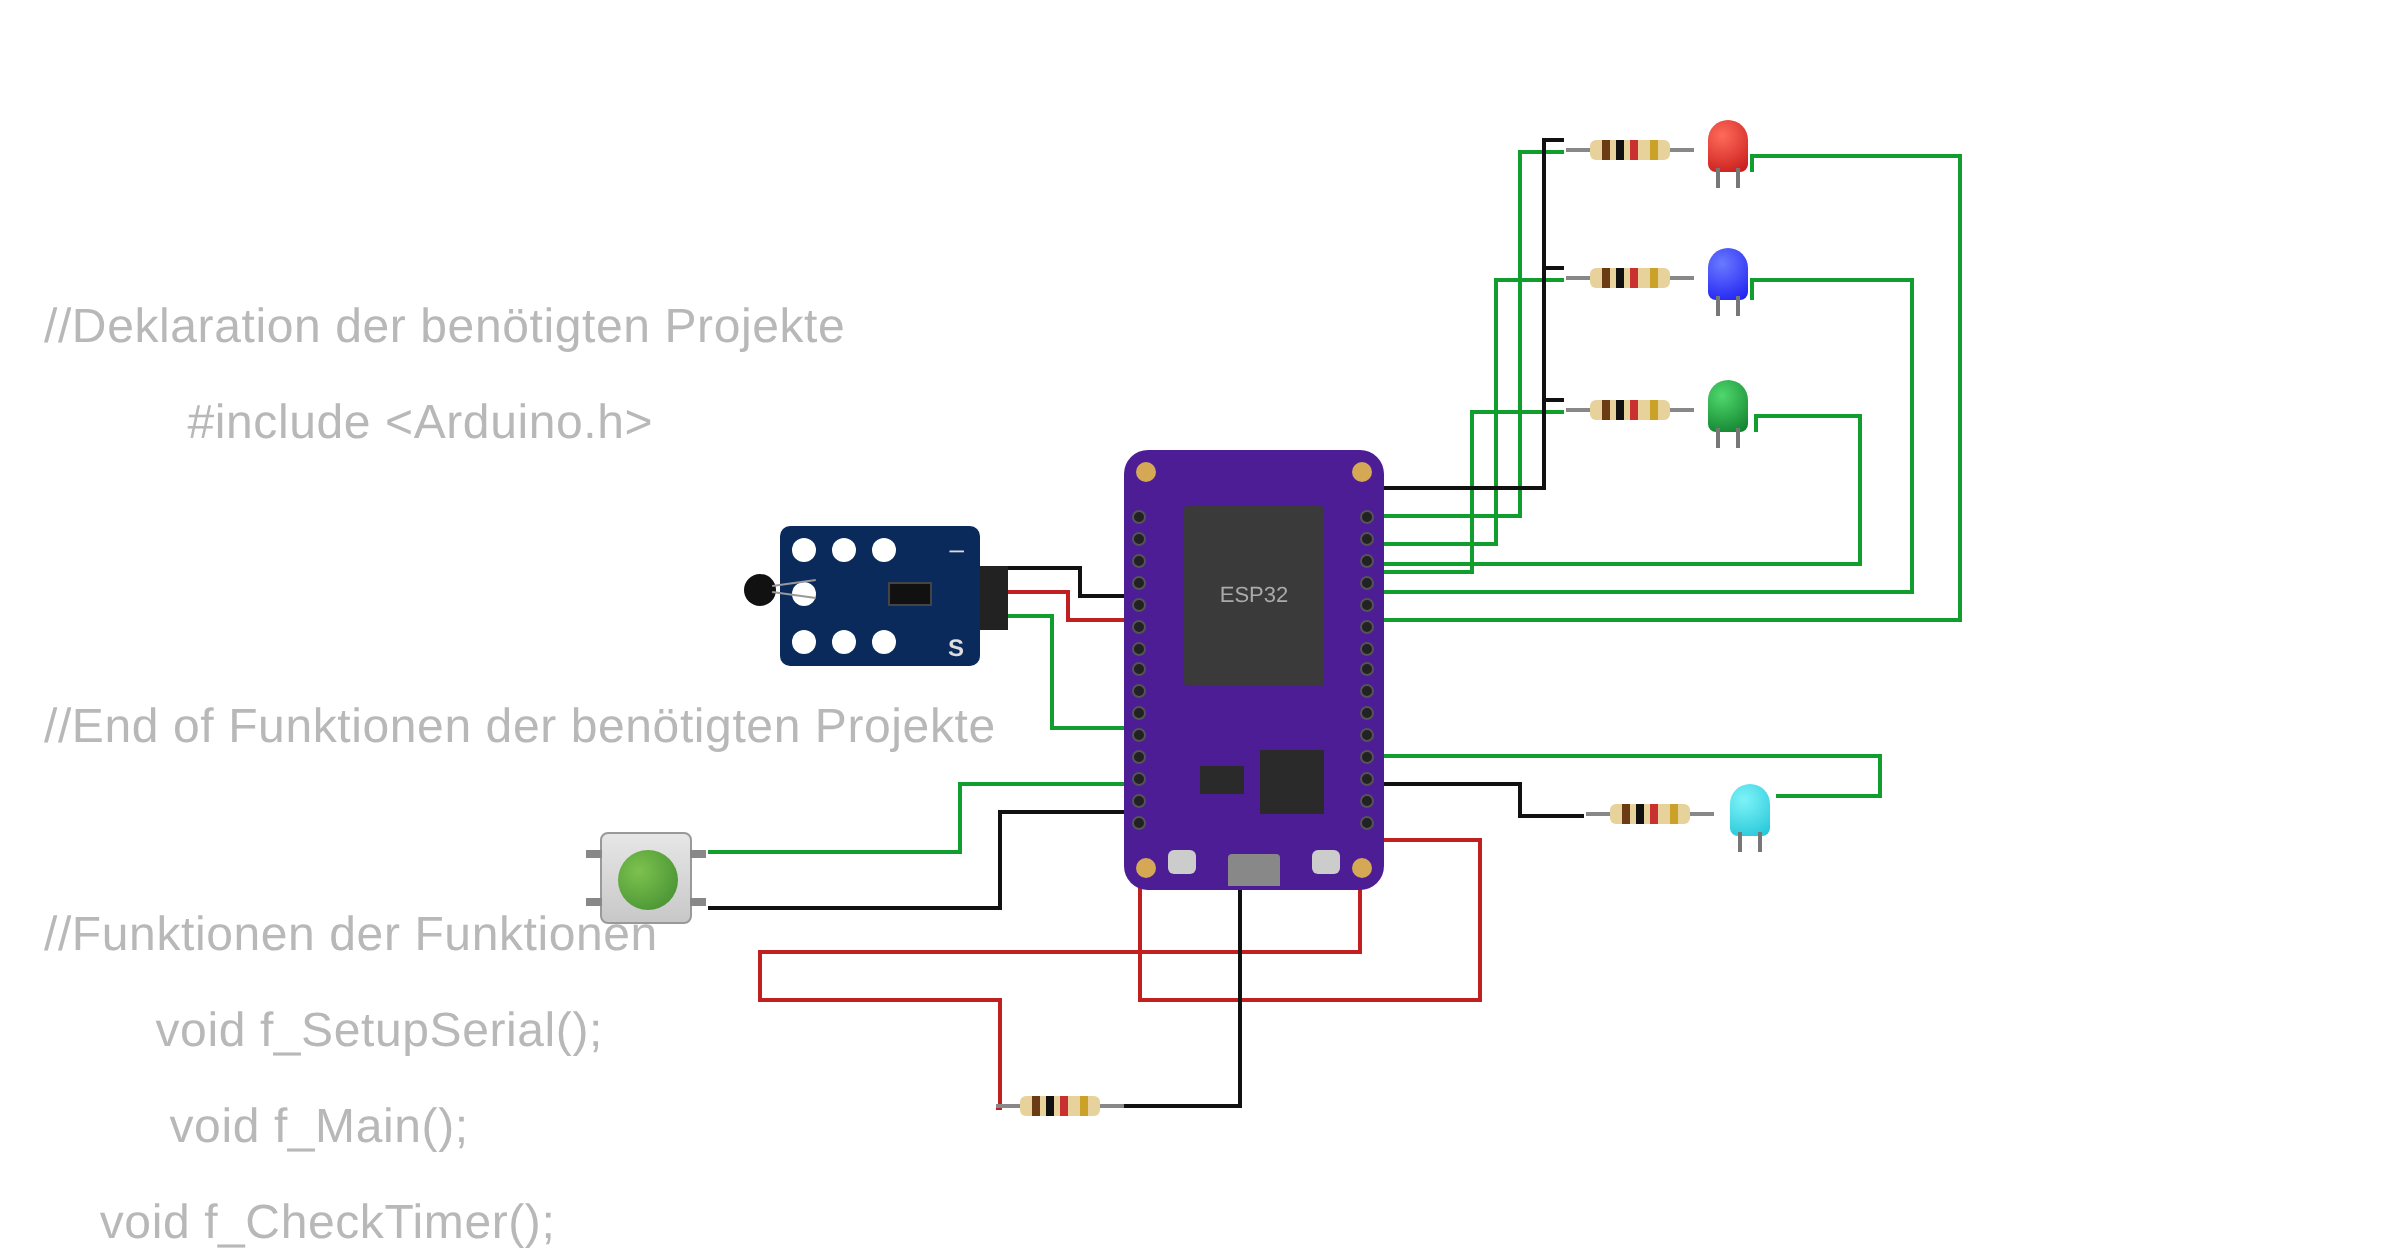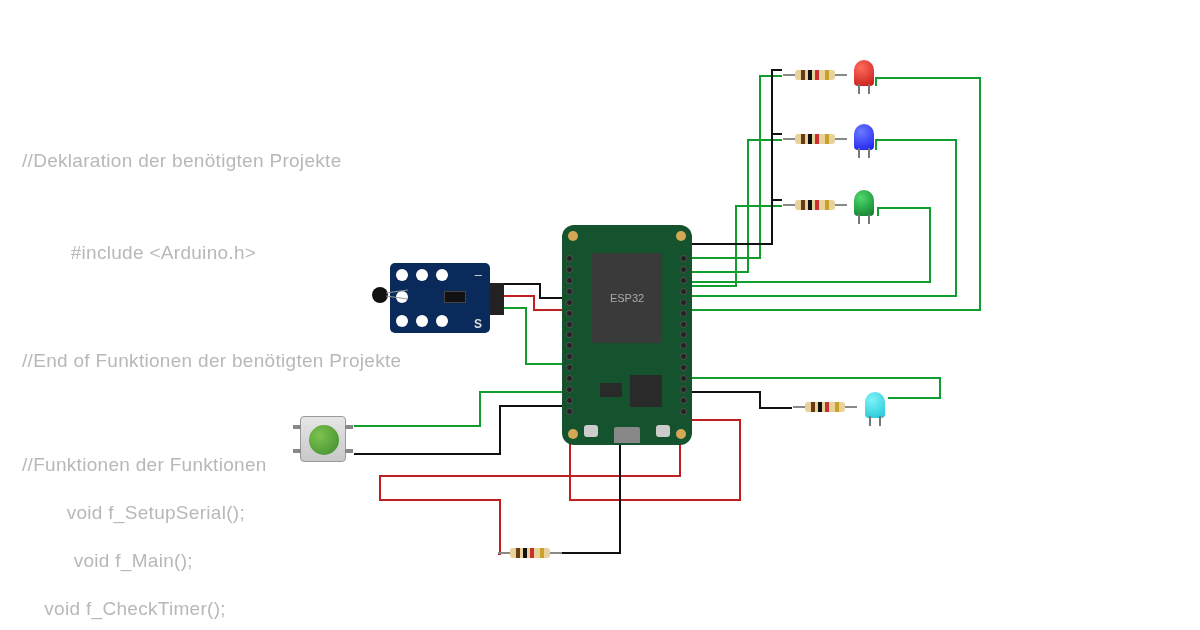--- a/index.html
+++ b/index.html
@@ -7,33 +7,33 @@
     width: 1200px;
     height: 630px;
     background: #ffffff;
     position: relative;
     font-family: -apple-system, "Segoe UI", sans-serif;
     overflow: hidden;
   }
   .code-text {
     position: absolute;
     color: #b8b8b8;
-    font-size: 19px;
+    font-size: 24px;
     font-weight: 400;
     white-space: pre;
     letter-spacing: 0.3px;
   }
   .wire-path { fill: none; stroke-width: 2; }
 
   
   .esp32 {
     position: absolute;
     left: 562px; top: 225px;
     width: 130px; height: 220px;
-    background: #14532d;
+    background: #4c1d95;
     border-radius: 12px;
   }
   .esp32::before, .esp32::after {
     content: ''; position: absolute; width: 10px; height: 10px;
     background: #d4a855; border-radius: 50%;
   }
   .esp32::before { top: 6px; left: 6px; box-shadow: 108px 0 #d4a855; }
   .esp32::after { bottom: 6px; left: 6px; box-shadow: 108px 0 #d4a855; }
   .esp32 .chip {
     position: absolute; left: 30px; top: 28px; width: 70px; height: 90px;
@@ -152,21 +152,21 @@
   .resistor .b2 { left: 13px; background: #111; }
   .resistor .b3 { left: 20px; background: #c93030; }
   .resistor .b4 { left: 30px; background: #c9a227; }
 
   svg.wires { position: absolute; left: 0; top: 0; width: 1200px; height: 630px; pointer-events: none; }
 </style>
 </head>
 <body>
 
 <div class="code-text" style="left:22px; top:150px;">//Deklaration der benötigten Projekte</div>
-<div class="code-text" style="left:26px; top:198px;margin-top:44px;">        #include &lt;Arduino.h&gt;</div>
+<div class="code-text" style="left:38px; top:198px;">        #include &lt;Arduino.h&gt;</div>
 <div class="code-text" style="left:22px; top:350px;">//End of Funktionen der benötigten Projekte</div>
 <div class="code-text" style="left:22px; top:454px;">//Funktionen der Funktionen</div>
 <div class="code-text" style="left:22px; top:502px;">        void f_SetupSerial();</div>
 <div class="code-text" style="left:29px; top:550px;">        void f_Main();</div>
 <div class="code-text" style="left:22px; top:598px;">    void f_CheckTimer();</div>
 
 <svg class="wires">
 
   <path class="wire-path" stroke="#119e2e" d="M692 258 L760 258 L760 76 L782 76"></path>
   <path class="wire-path" stroke="#119e2e" d="M692 272 L748 272 L748 140 L782 140"></path>

